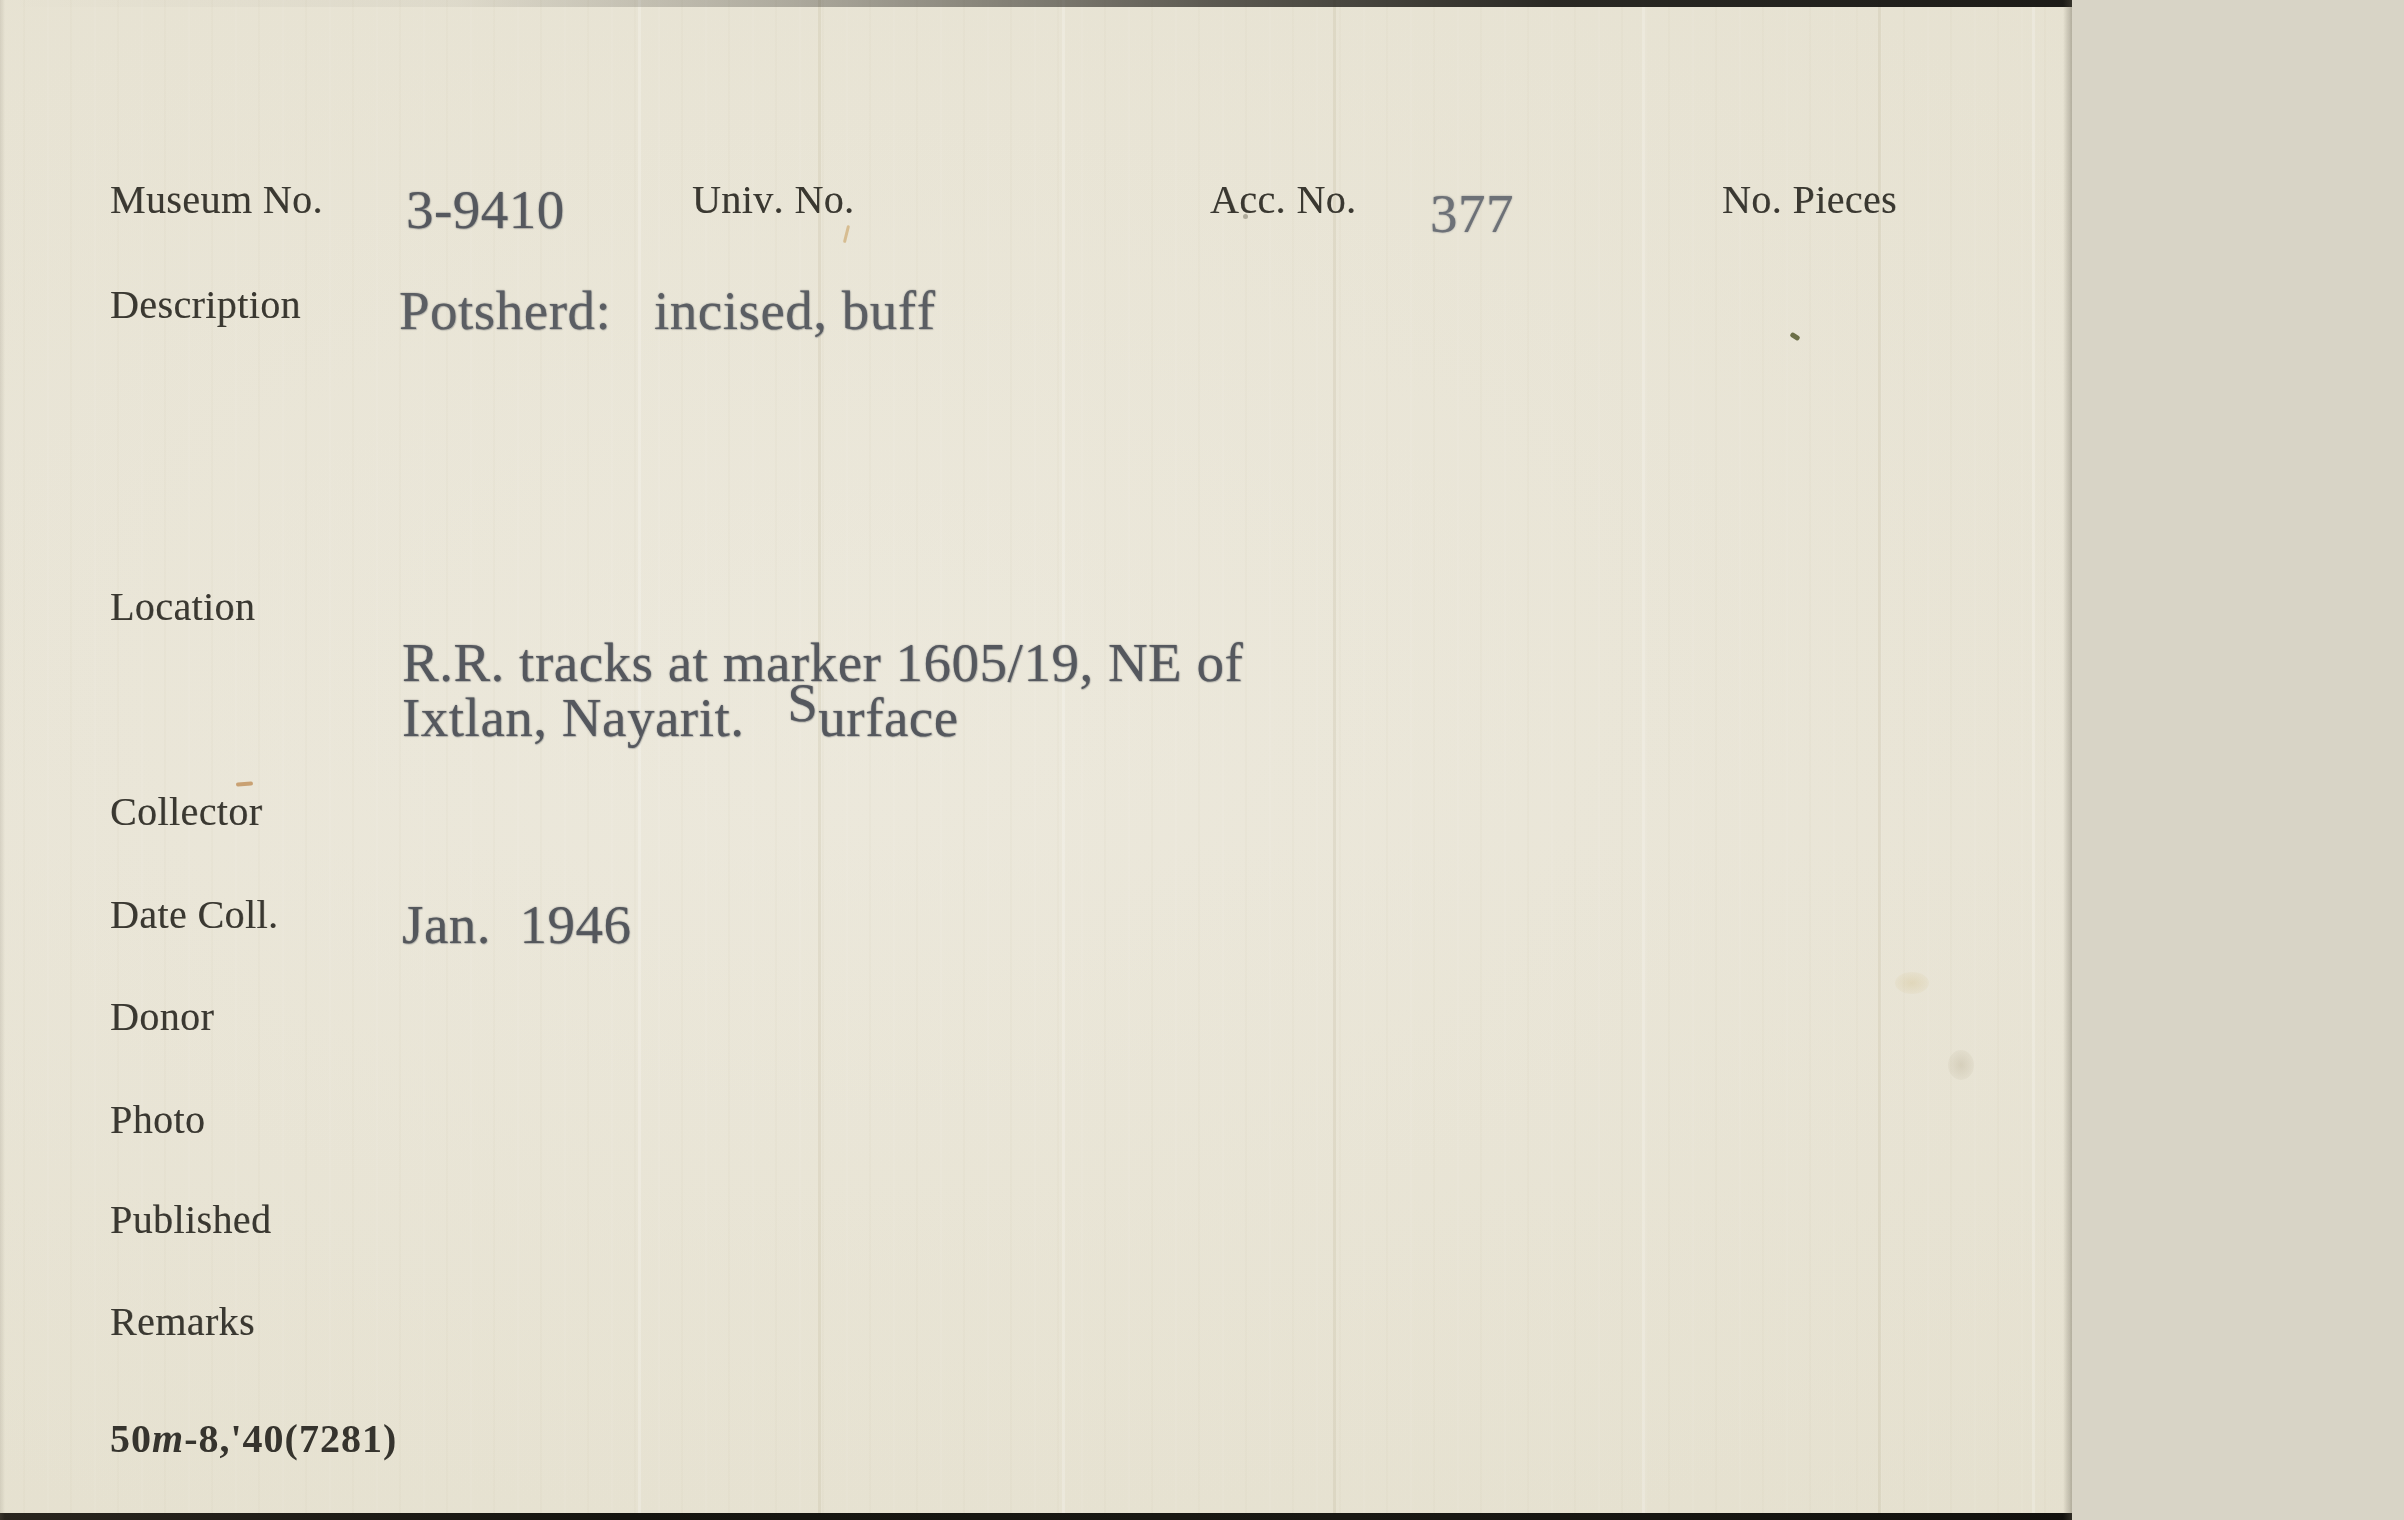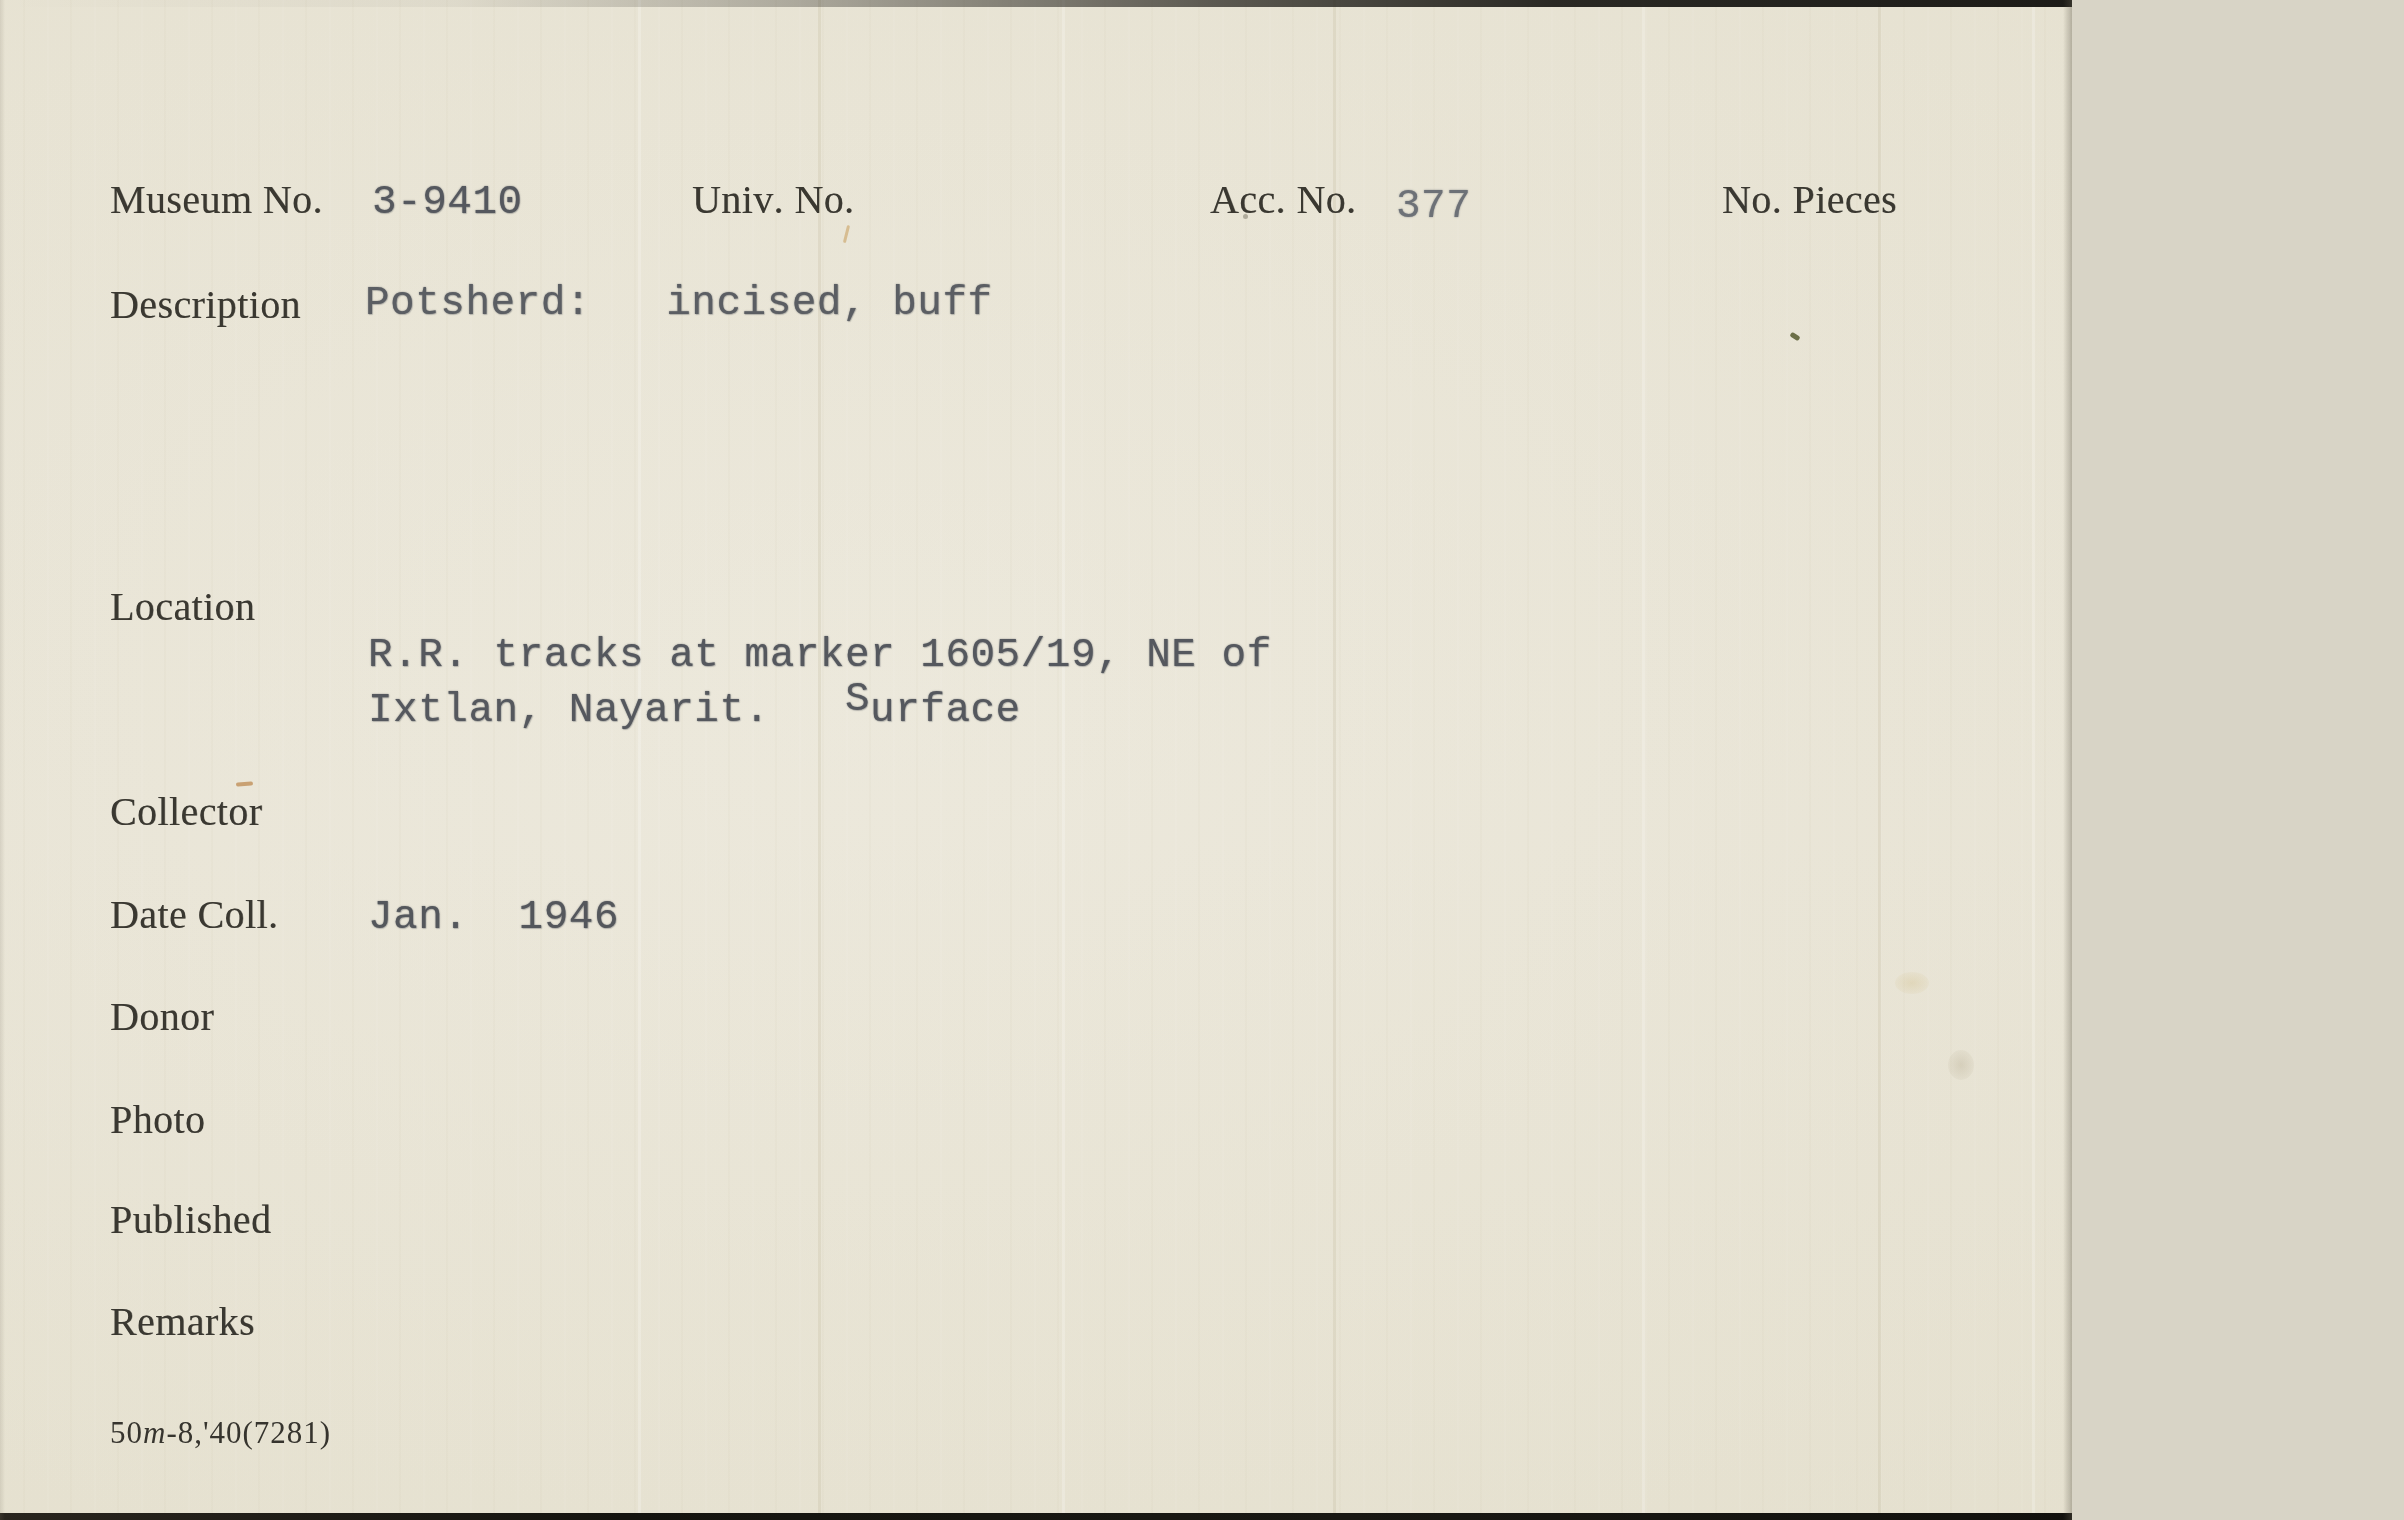--- a/index.html
+++ b/index.html
@@ -61,36 +61,37 @@
     font-family: "Liberation Serif", "DejaVu Serif", serif;
     font-size: 40px;
     line-height: 1.1;
     color: #3a3831;
     letter-spacing: 0.4px;
     text-shadow: 0.4px 0.4px 0.5px rgba(58,56,49,0.45);
     white-space: pre;
   }
   .typed {
     position: absolute;
-    font-family: Liberation Mono, monospace;
-    font-size: 41px;
+    font-family: Liberation Serif, serif;
+    font-size: 55px;
     line-height: 1.1;
     color: #5b5e63;
     letter-spacing: 0.5px;
     white-space: pre;
     text-shadow: 0 0 1.6px rgba(91,94,99,0.75), 0.8px 0.8px 0.8px rgba(91,94,99,0.25);
+    margin-left: 34px;
   }
   .typed .sup { position: relative; top: -0.27em; }
   .typed.light { color: #6d7177; text-shadow: 0 0 1.8px rgba(109,113,119,0.8); }
 
   .footer-print {
     position: absolute;
     font-family: "Liberation Serif", "DejaVu Serif", serif;
-    font-weight: normal;
-    font-size: 31px;
+    font-weight: bold;
+    font-size: 40px;
     color: #36342e;
     letter-spacing: 1px;
     white-space: pre;
   }
   .footer-print .ital { font-style: italic; }
 
   
   .stray {
     position: absolute;
     pointer-events: none;

